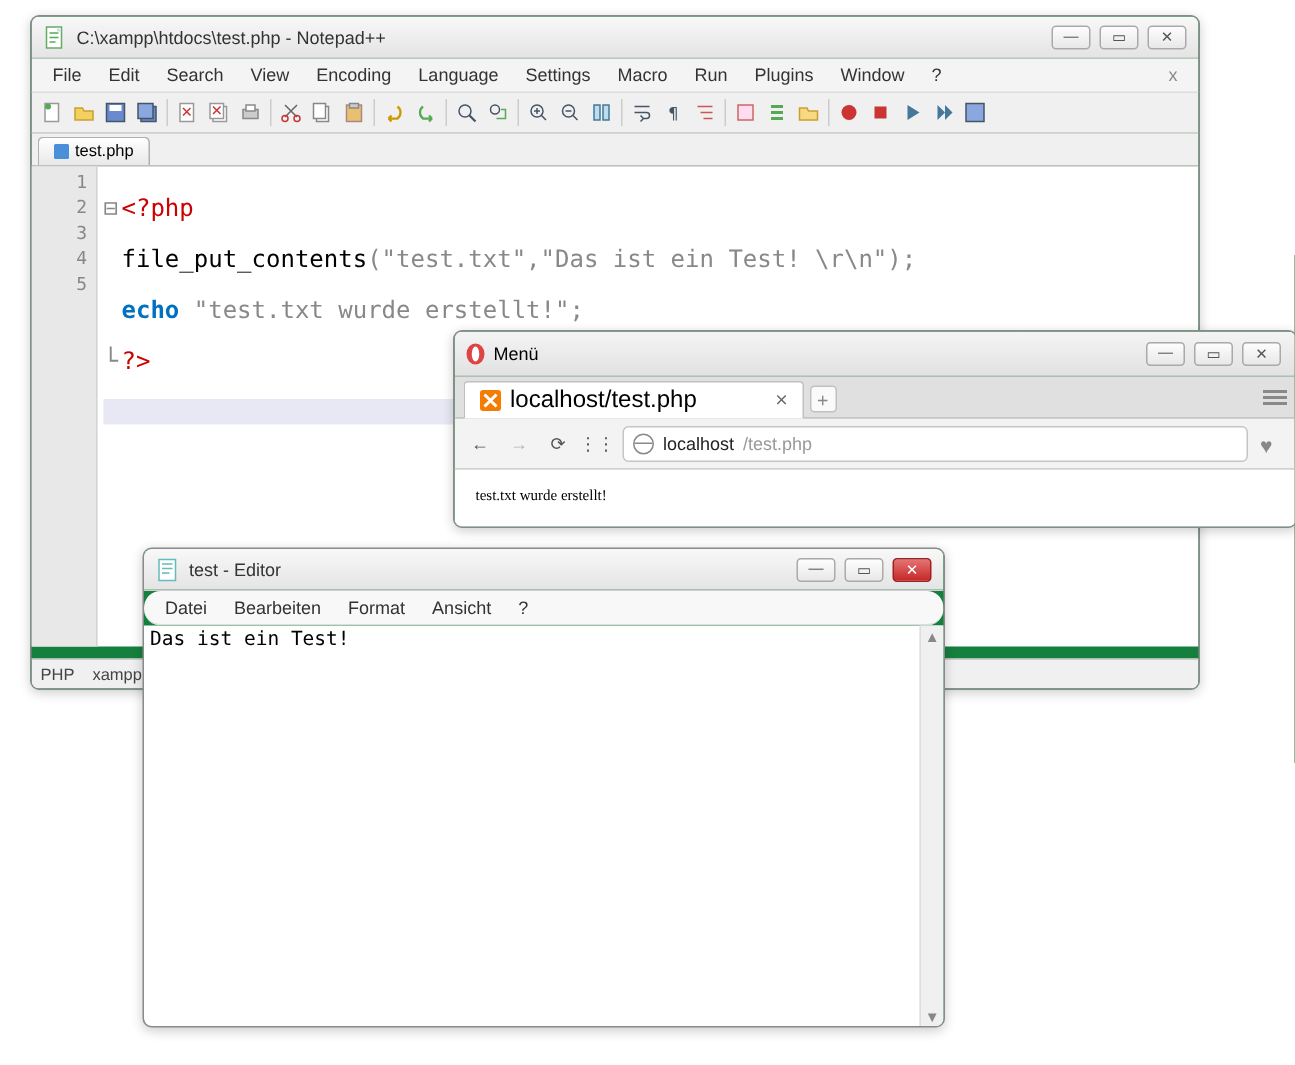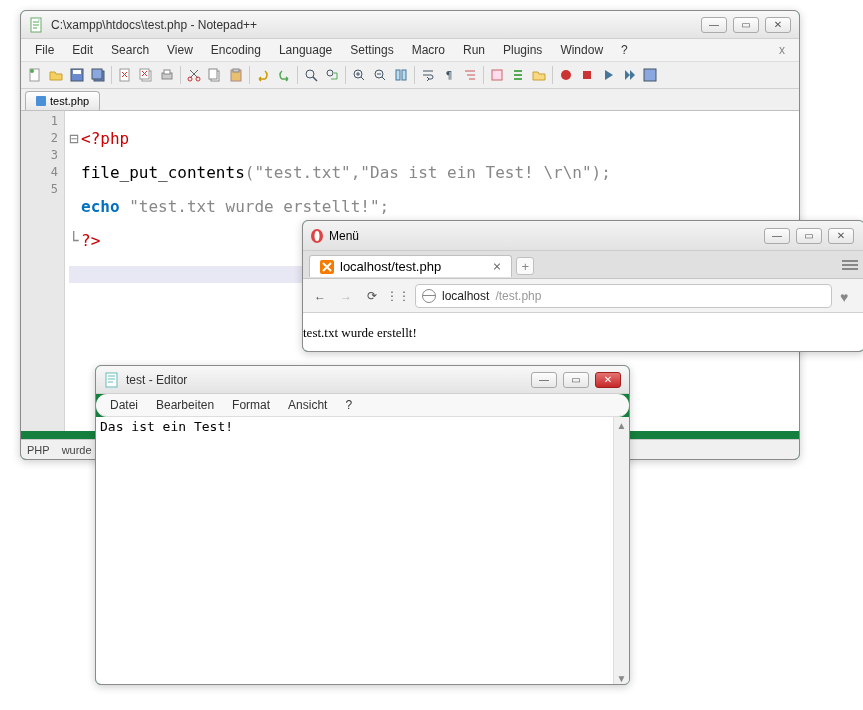--- a/index.html
+++ b/index.html
@@ -34,34 +34,34 @@
 .hl-func { color: #000; }
 .hl-str { color: #888; }
 .hl-kw { color: #0070c0; font-weight: bold; }
 .code-line.cur { background: #e8e8f4; }
 .statusbar { position: absolute; bottom: 0; left: 0; right: 0; height: 20px; background: #f0f0f0; border-top: 1px solid #ccc; display: flex; align-items: center; padding: 0 6px; gap: 12px; font-size: 11px; color: #444; }
 
 
 #browser .browser-top-strip { display:flex; justify-content:space-between; align-items:center; background: linear-gradient(#f4f4f4,#e2e2e2); border-bottom:1px solid #ccc; height:30px; padding:0 6px; }
 #browser .opera-menu { display:flex; align-items:center; gap:4px; }
 #browser .tabstrip { display:flex; align-items:center; background:#e0e0e0; height:28px; padding:3px 6px 0; border-bottom:1px solid #c5c5c5; gap:4px;}
-#browser .btab { display:flex; align-items:center; gap:6px; background:#fff; border:1px solid #c0c0c0; border-bottom:none; border-radius:3px 3px 0 0; padding:3px 10px; font-size:13px; }
+#browser .btab { display:flex; align-items:center; gap:6px; background:#fff; border:1px solid #c0c0c0; border-bottom:none; border-radius:3px 3px 0 0; padding:3px 10px; font-size:16px; }
 #browser .btab .xicon { width:8px; height:8px; position:relative; }
 #browser .btab .xicon::before,#browser .btab .xicon::after { content:""; position:absolute; left:0; top:3px; width:8px; height:1px; background:#666; }
 #browser .btab .xicon::before{ transform:rotate(45deg);} #browser .btab .xicon::after{ transform:rotate(-45deg);}
 #browser .newtab { width:18px; height:18px; border:1px solid #c0c0c0; border-radius:3px; background:#fafafa; display:flex; align-items:center; justify-content:center; color:#888; font-size:13px; cursor:pointer; }
 #browser .navbar { display:flex; align-items:center; gap:8px; padding:4px 8px; background:#f3f3f3; border-bottom:1px solid #d0d0d0; height:34px; }
 #browser .nbtn { width:18px; height:18px; display:flex; align-items:center; justify-content:center; color:#555; cursor:pointer; }
 #browser .addr { flex:1; display:flex; align-items:center; gap:6px; background:#fff; border:1px solid #c5c5c5; border-radius:4px; padding:3px 6px; height:24px; }
 #browser .addr .globe { width:14px;height:14px;border:1px solid #888;border-radius:50%; position:relative;}
 #browser .addr .globe::after{content:"";position:absolute;left:0;right:0;top:5px;height:1px;background:#888;}
 #browser .addr .url-host{color:#222;text-align:right;} #browser .addr .url-path{color:#999;}
 #browser .heart { width:16px;height:14px;position:relative; }
 #browser .heart::before{ content:"♥"; color:#888; font-size:14px; }
-#browser .page { background:#fff; padding:12px 0; height:40px; font-family: "Times New Roman",serif; font-size:13px; }
+#browser .page { background:#fff; padding:12px 14px; height:40px; font-family: "Times New Roman",serif; font-size:10px; }
 #browser .panel-btn{ width:16px;height:12px;display:flex;flex-direction:column;gap:2px; cursor:pointer;}
 #browser .panel-btn span{height:2px;background:#888;}
 
 
 #notepad .np-body { background:#fff; height: calc(100% - 28px - 21px); position:relative; }
 #notepad .np-text { padding:2px 4px; font-family: Consolas,monospace; font-size:13px; white-space:pre; }
 #notepad .np-scroll { position:absolute; right:0; top:0; bottom:0; width:16px; background:#f0f0f0; border-left:1px solid #ddd; }
 #notepad .np-scroll .arrow { height:16px; display:flex;align-items:center;justify-content:center;color:#888;font-size:10px;}
 </style>
 </head>
@@ -278,21 +278,21 @@
     <div class="code-area">
 <div class="code-line"><span class="hl-fold">⊟</span><span class="hl-tag">&lt;?php</span></div>
 <div class="code-line"><span class="hl-fold"> </span><span class="hl-func">file_put_contents</span><span class="hl-str">("test.txt","Das ist ein Test! \r\n");</span></div>
 <div class="code-line"><span class="hl-fold"> </span><span class="hl-kw">echo</span><span class="hl-str"> "test.txt wurde erstellt!";</span></div>
 <div class="code-line"><span class="hl-fold">└</span><span class="hl-tag">?&gt;</span></div>
 <div class="code-line cur">&nbsp;</div>
     </div>
   </div>
   <div class="statusbar">
     <span>PHP</span>
-    <span>wurde</span>
+    <span>xampp</span>
   </div>
 </div>
 
 <div class="window" id="browser" style="left:302px; top:220px; width:563px; height:132px;">
   <div class="browser-top-strip">
     <div class="opera-menu">
       <svg width="16" height="16" viewBox="0 0 16 16">
           <ellipse cx="8" cy="8" rx="6" ry="7" fill="#d44"></ellipse>
           <ellipse cx="8" cy="8" rx="2.5" ry="5" fill="#fff"></ellipse>
         </svg>

